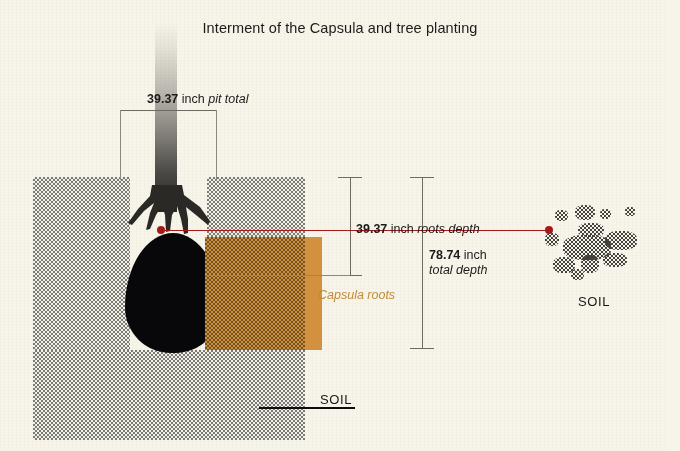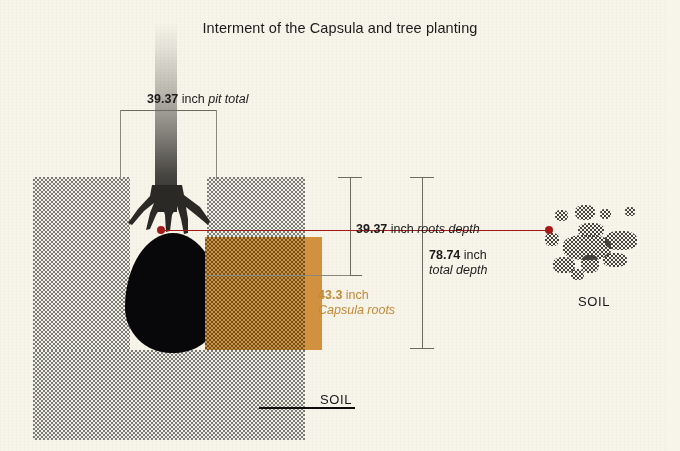--- a/index.html
+++ b/index.html
@@ -169,24 +169,20 @@
 
   <div class="lbl lbl-2l" style="left:429px;top:248px;">
     <div>
       <span class="num">78.74</span>
       <span>inch</span>
     </div>
     <div class="it">total depth</div>
   </div>
 
   <div class="lbl lbl-2l lbl-orange" style="left:318px;top:288px;">
-    <div>
-      <span class="num">43.3</span>
-      <span>inch</span>
-    </div>
     <div class="it">Capsula roots</div>
   </div>
 
   <div class="soil-rule" style="left:259px;top:407px;width:96px;"></div>
   <div class="soil" style="left:320px;top:392px;">SOIL</div>
 
   <div class="clump" style="left:545px;top:205px;width:110px;height:80px;">
     <i style="left:10px;top:5px;width:13px;height:11px;"></i>
     <i style="left:30px;top:0px;width:20px;height:15px;"></i>
     <i style="left:55px;top:4px;width:11px;height:10px;"></i>

